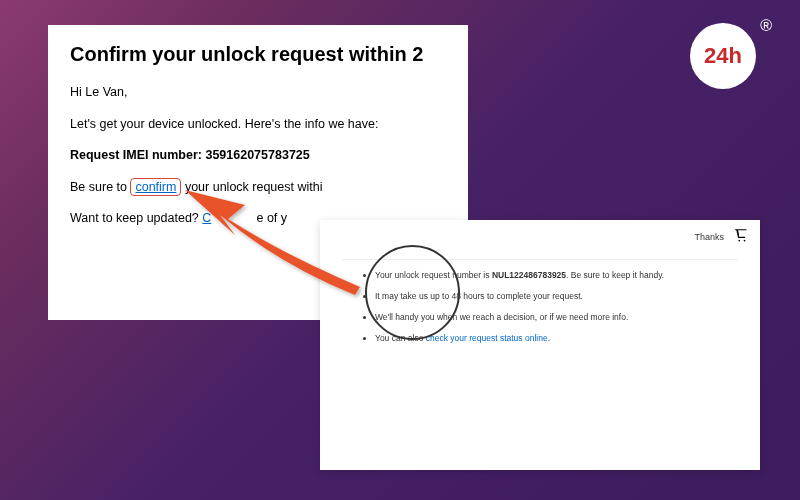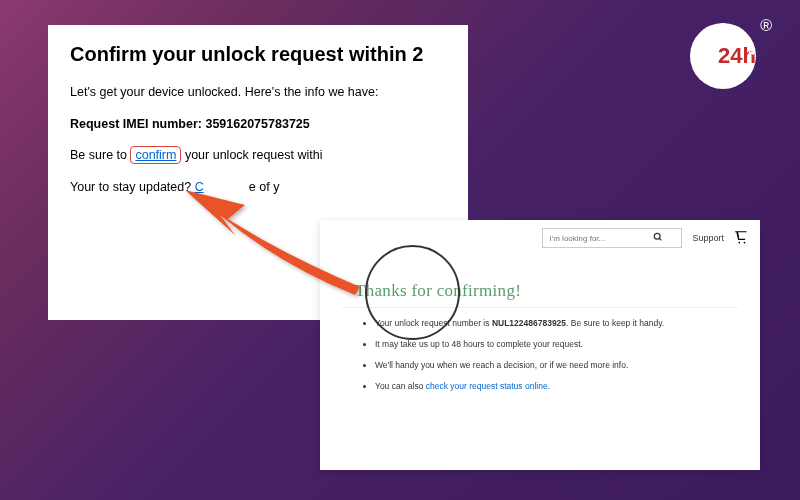--- a/index.html
+++ b/index.html
@@ -147,21 +147,21 @@
       width: 80px;
       height: 80px;
     }
     .logo-circle {
       width: 66px;
       height: 66px;
       background: #fff;
       border-radius: 50%;
       display: flex;
       align-items: center;
-      justify-content: flex-end;
+      justify-content: center;
       margin-top: 8px;
     }
     .logo-text {
       color: #c72a2a;
       font-weight: bold;
       font-size: 22px;
       font-family: Arial, sans-serif;
     }
     .logo-r {
       position: absolute;
@@ -177,54 +177,45 @@
       width: 66px;
       height: 66px;
       pointer-events: none;
     }
   </style>
 </head>
 <body>
 
 <div class="email-panel">
   <h2>Confirm your unlock request within 2</h2>
+  <p>Hi Le Van,</p>
   <p>Let's get your device unlocked. Here's the info we have:</p>
   <div class="info-block">
     <p class="bold">
       <span>Request IMEI number:</span>
       <span>359162075783725</span>
     </p>
   </div>
   <p>
     <span>Be sure to </span><a href="#" class="confirm-link">confirm</a><span> your unlock request withi</span>
   </p>
   <p>
-    <span>Your to stay updated? </span><a href="#" class="status-link">C</a>&nbsp;&nbsp;&nbsp;&nbsp;&nbsp;&nbsp;&nbsp;&nbsp;&nbsp;&nbsp;&nbsp;&nbsp;&nbsp;<span>e of y</span>
+    <span>Want to keep updated? </span><a href="#" class="status-link">C</a>&nbsp;&nbsp;&nbsp;&nbsp;&nbsp;&nbsp;&nbsp;&nbsp;&nbsp;&nbsp;&nbsp;&nbsp;&nbsp;<span>e of y</span>
   </p>
 </div>
 
 <div class="confirm-panel">
   <div class="confirm-header">
-    <div class="search-box">
-      <input type="text" placeholder="I'm looking for..." style="">
-      <span class="search-icon">
-        <svg width="10" height="10" viewBox="0 0 24 24" fill="none" stroke="#333" stroke-width="3">
-            <circle cx="10" cy="10" r="7"></circle>
-            <line x1="20" y1="20" x2="15" y2="15"></line>
-          </svg>
-      </span>
-    </div>
-    <span class="support-link">Support</span>
+    <span class="support-link">Thanks</span>
     <span class="cart-icon">
       <svg width="14" height="14" viewBox="0 0 24 24" fill="#000">
           <path d="M7 4h14l-2 9H9L7 4zM5 2H2v2h2l3 13h12v-2H8.5L8 13h11l2.5-11H6L5 2zm4 18a1.5 1.5 0 100 3 1.5 1.5 0 000-3zm9 0a1.5 1.5 0 100 3 1.5 1.5 0 000-3z"></path>
         </svg>
     </span>
   </div>
-  <div class="thanks-title">Thanks for confirming!</div>
   <div class="hr"></div>
   <ul class="bullet-list">
     <li>
       <span>Your unlock request number is </span><b>NUL122486783925</b><span>. Be sure to keep it handy.</span>
     </li>
     <li>It may take us up to 48 hours to complete your request.</li>
     <li>We'll handy you when we reach a decision, or if we need more info.</li>
     <li>
       <span>You can also </span><a href="#">check your request status online</a><span>.</span>
     </li>

